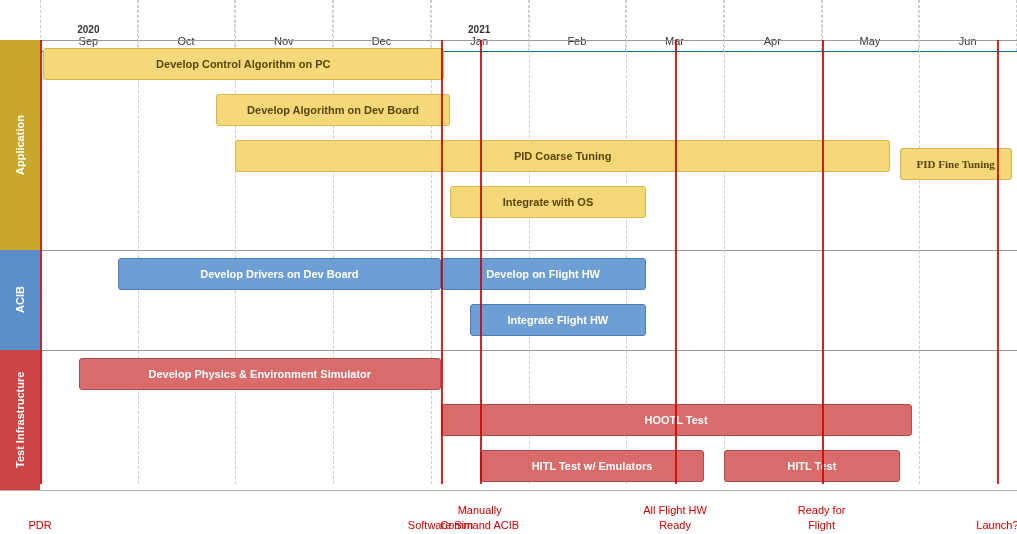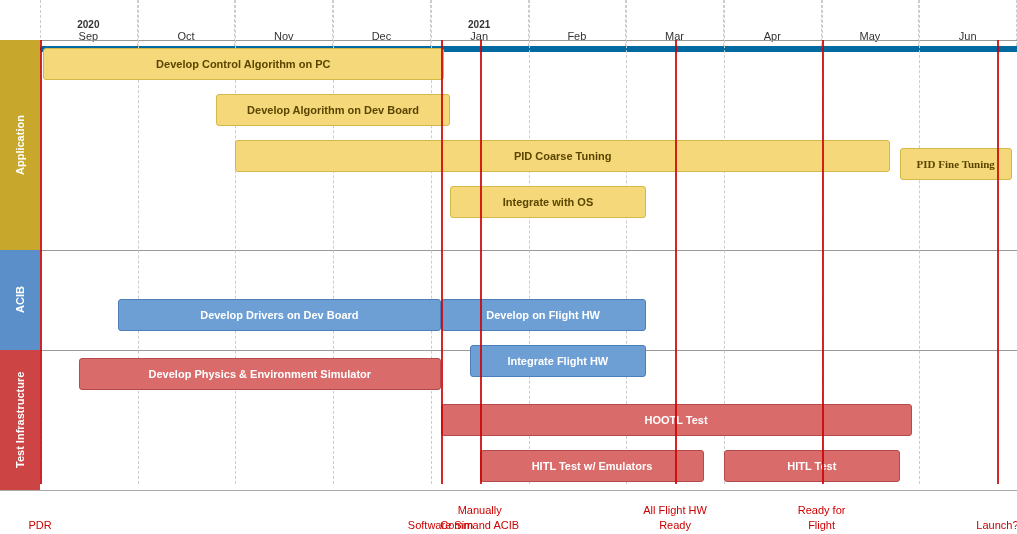--- a/index.html
+++ b/index.html
@@ -12,21 +12,21 @@
     }
 
     
     .header-row {
       position: absolute;
       top: 0;
       left: 40px;
       right: 0;
       height: 52px;
       display: flex;
-      border-bottom: 6px solid #0369a1;
+      border-bottom: 1px solid #0369a1;
     }
 
     .month-col {
       display: flex;
       flex-direction: column;
       align-items: center;
       justify-content: flex-end;
       padding-bottom: 4px;
       font-size: 11px;
       color: #333;
@@ -99,21 +99,20 @@
     .bar-yellow {
       background: #f5d87a;
       color: #5a4500;
       border: 1px solid #d4b84a;
     }
 
     .bar-blue {
       background: #6d9fd4;
       color: #fff;
       border: 1px solid #4a7fba;
-      margin-top: 41px;
     }
 
     .bar-red {
       background: #d96b6b;
       color: #fff;
       border: 1px solid #b54a4a;
     }
   </style>
 </head>
 <body>

